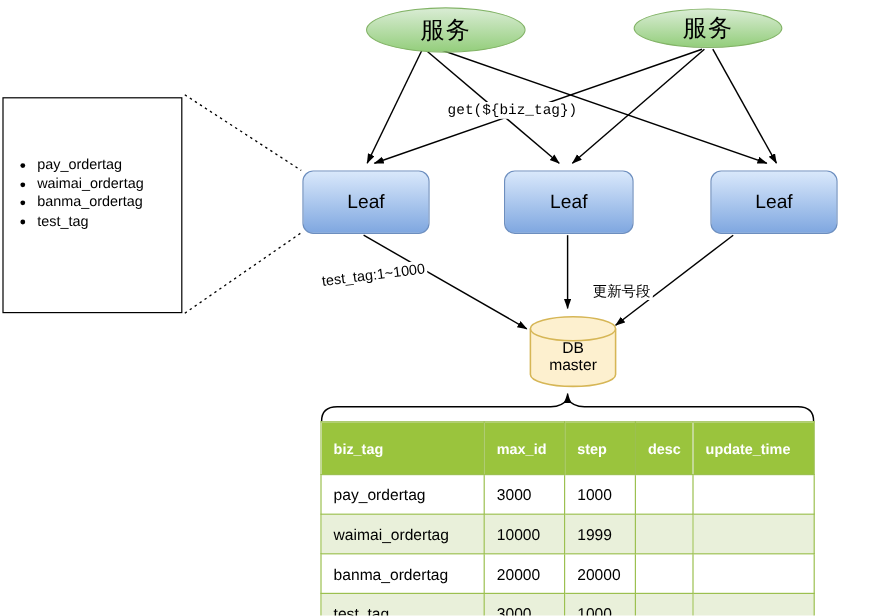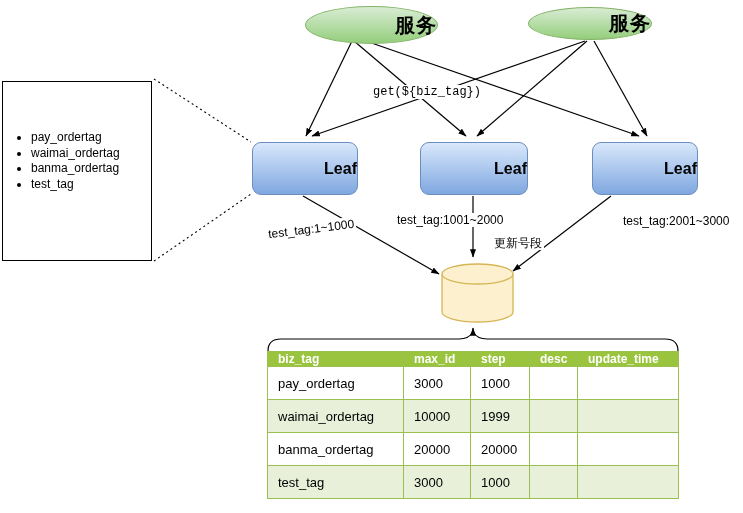--- a/index.html
+++ b/index.html
@@ -2,21 +2,21 @@
 <html><head>
 <meta charset="utf-8">
 <style>
   * { margin:0; padding:0; box-sizing:border-box; }
   body { background:#ffffff; }
   .canvas {
     position:relative; width:743px; height:513px; background:#ffffff;
     font-family:"Liberation Sans", sans-serif; overflow:hidden; color:#000;
   }
   svg.edge-layer { position:absolute; left:0; top:0; width:743px; height:513px; z-index:1; }
-  .node { position:absolute; display:flex; align-items:center; justify-content:flex-end; z-index:2;font-weight:bold; }
+  .node { position:absolute; display:flex; align-items:center; justify-content:center; z-index:2; }
   .service {
     border:1px solid #82b366; border-radius:50%;
     background:linear-gradient(#d9ecd4, #94ce7c);
     font-size:20px; letter-spacing:1px;
   }
   .leaf {
     border:1px solid #6c8ebf; border-radius:9px;
     background:linear-gradient(#d9e8fb, #7fa7e0);
     font-size:16px;
   }
@@ -41,21 +41,21 @@
   .lbl-seg3  { left:621px; top:214px; }
   .seq-table {
     position:absolute; left:267px; top:351px; z-index:2;
     border-collapse:collapse; table-layout:fixed; width:411px;
   }
   .seq-table th, .seq-table td {
     border:1px solid #9cc050; overflow:hidden; white-space:nowrap;
     padding:0 0 0 10px; text-align:left;
   }
   .seq-table th {
-    background:#9ac43d; color:#ffffff; font-weight:bold; font-size:12px; height:15px;
+    background:#9ac43d; color:#ffffff; font-weight:bold; font-size:12px; height:44px;
   }
   .seq-table td { font-size:13px; height:33px; background:#ffffff; }
   .seq-table tr.alt td { background:#e9f0da; }
 </style>
 </head>
 <body>
 
 <div class="canvas">
 
   <svg class="edge-layer">
@@ -109,26 +109,28 @@
       <li>test_tag</li>
     </ul>
   </div>
 
   <div class="db-wrap">
     <svg width="75" height="64">
       <path d="M 2 12 L 2 50 A 35.5 10 0 0 0 73 50 L 73 12" fill="#fdf0cf" stroke="#d6b656" stroke-width="1.3"></path>
       <ellipse cx="37.5" cy="12" rx="35.5" ry="10" fill="#fdf0cf" stroke="#d6b656" stroke-width="1.3"></ellipse>
     </svg>
   </div>
+  <div class="db-label">
+    <div>DB</div>
+    <div>master</div>
+  </div>
 
   <div class="edge-label lbl-get">get(${biz_tag})</div>
   <div class="edge-label lbl-seg1">test_tag:1~1000</div>
-  <div class="edge-label lbl-seg2">test_tag:1001~2000</div>
   <div class="edge-label lbl-upd">更新号段</div>
-  <div class="edge-label lbl-seg3">test_tag:2001~3000</div>
 
   <table class="seq-table">
     <colgroup>
       <col style="width:136px">
         <col style="width:67px">
         <col style="width:59px">
       <col style="width:48px">
         <col style="width:101px">
     </colgroup>
     <thead>

